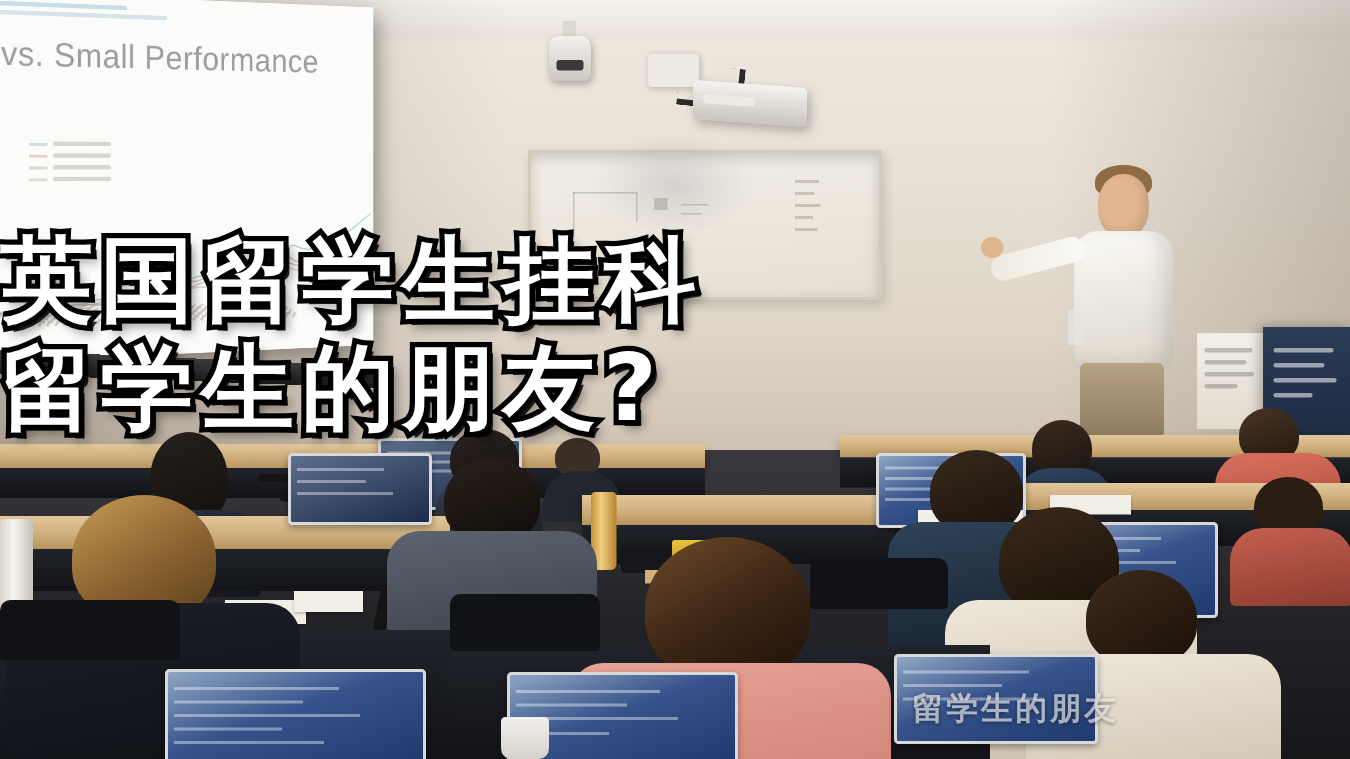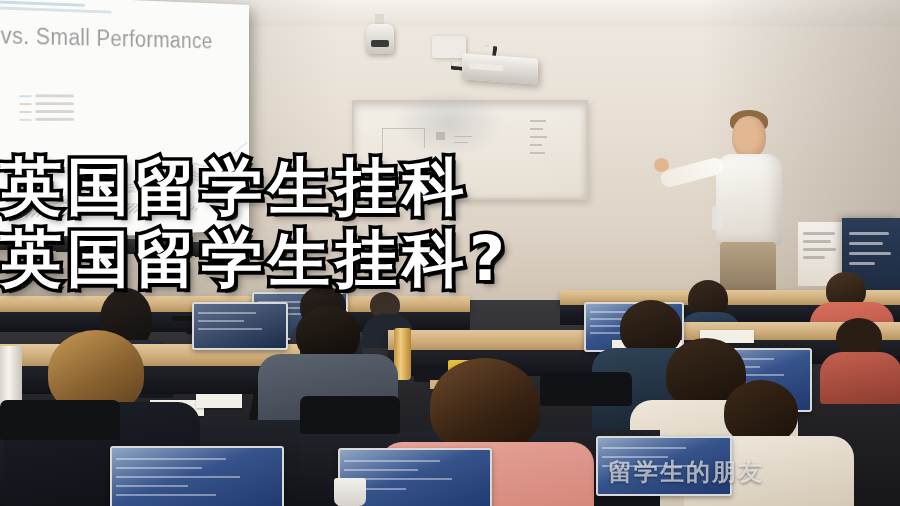--- a/index.html
+++ b/index.html
@@ -274,21 +274,21 @@
   .wm-orange{
     position:absolute;left:92px;top:4px;width:34px;height:9px;
     background:linear-gradient(90deg,#ff8a2b,#ff5d1f);border-radius:2px;opacity:.9;
   }
   .wm-dots i{
     position:absolute;width:5px;height:5px;border-radius:50%;background:#4ad3f5;opacity:.9;
   }
   .wm-tag{
     margin-left:12px;
     font-family:"DejaVu Sans","Liberation Sans",sans-serif;
-    font-size:24px;font-weight:700;letter-spacing:2px;
+    font-size:21px;font-weight:700;letter-spacing:2px;
     color:rgba(255,255,255,.62);
     text-shadow:0 1px 3px rgba(0,0,0,.45);
     white-space:nowrap;
   }
 </style>
 </head>
 <body>
 
 <div id="stage">
 
@@ -557,20 +557,20 @@
   </div>
   <div class="cup" style="left:334px;top:478px;width:32px;height:28px;"></div>
   <div class="bottle" style="left:0px;top:346px;width:22px;height:76px;background:linear-gradient(90deg,#d8d2ca,#f6f4f0 40%,#c9c2b8);"></div>
 
   <div class="chair" style="left:0px;top:400px;width:120px;height:40px;"></div>
   <div class="chair" style="left:300px;top:396px;width:100px;height:38px;"></div>
   <div class="chair" style="left:540px;top:372px;width:92px;height:34px;"></div>
 
   <div class="title-wrap">
     <div class="tline l1">英国留学生挂科</div>
-    <div class="tline l2">英国留学生挂科?</div>
+    <div class="tline l2">留学生的朋友?</div>
   </div>
 
   <div class="wm">
     <div class="wm-tag">留学生的朋友</div>
   </div>
 
 </div>
 
 </body></html>

